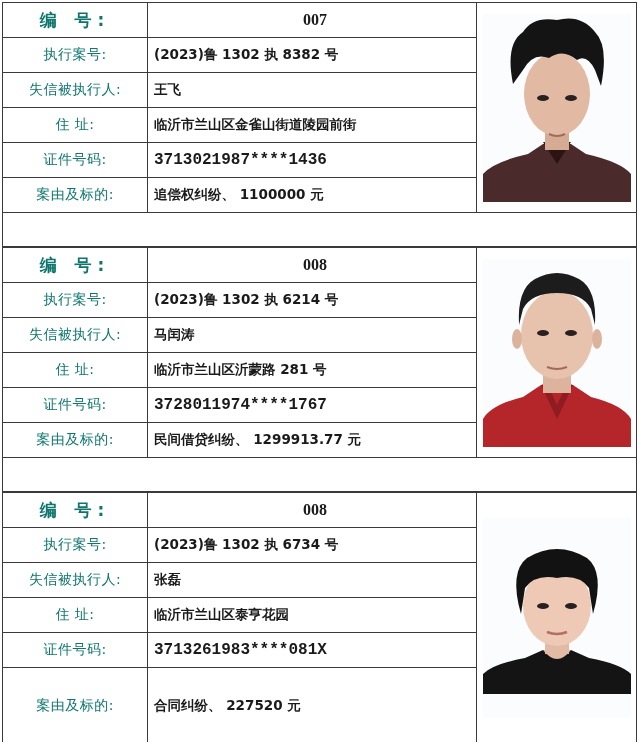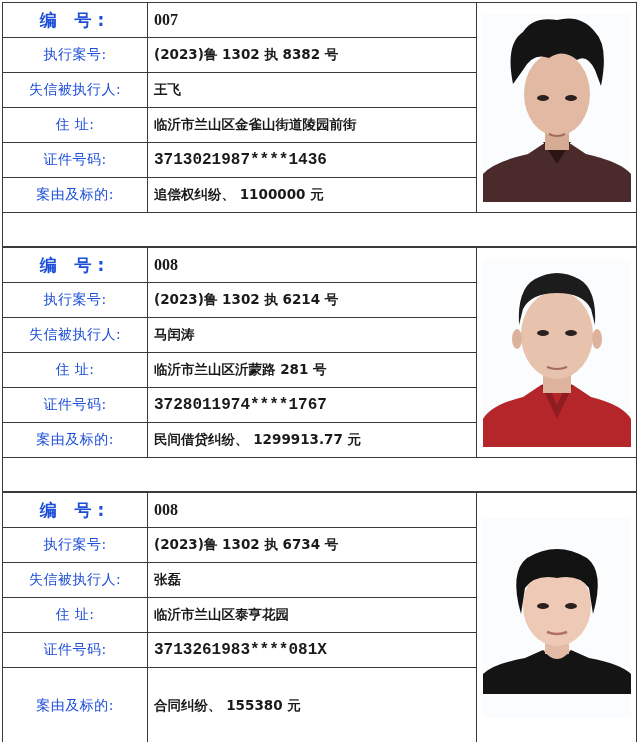--- a/index.html
+++ b/index.html
@@ -3,24 +3,24 @@
 <meta charset="utf-8">
 <style>
   html, body { margin: 0; padding: 0; background: #ffffff; }
   body { width: 640px; height: 742px; overflow: hidden; position: relative; font-family: "DejaVu Sans", "Liberation Sans", sans-serif; color: #111; }
   .sheet { position: absolute; left: 2px; top: 2px; width: 634px; }
   table.blk { border-collapse: collapse; width: 634px; table-layout: fixed; }
   table.blk td { border: 1.5px solid #3a3a3a; padding: 0; vertical-align: middle; }
   col.c1 { width: 145px; }
   col.c2 { width: 329px; }
   col.c3 { width: 160px; }
-  td.lbl { text-align: center; font-size: 14px; letter-spacing: 0.5px; color: #1d4ed8; }
+  td.lbl { text-align: center; font-size: 14px; letter-spacing: 0.5px; color: #0f766e; }
   td.lbl.head { font-size: 17px; font-weight: bold; letter-spacing: 6px; }
   td.val { padding-left: 6px !important; font-size: 13.5px; color: #1a1a1a; font-weight: bold; }
-  td.val.head { font-family: "Liberation Serif", "DejaVu Serif", serif; font-weight: bold; font-size: 16px; }
+  td.val.head { font-family: "Liberation Serif", "DejaVu Serif", serif; font-weight: bold; font-size: 16px; text-align: center; }
   td.val.mono { font-family: "Liberation Mono", "DejaVu Sans Mono", monospace; font-size: 16px; letter-spacing: 0px; }
   tr.r { height: 35px; }
   tr.tall { height: 76px; }
   td.spacer { height: 33px; border-left: 1.5px solid #3a3a3a; border-right: 1.5px solid #3a3a3a; }
   td.photo { text-align: center; vertical-align: middle; background: #fff; }
   .ph { position: relative; margin: 0 auto; width: 148px; height: 188px; background: #fbfcfd; overflow: hidden; }
   .ph svg { display: block; }
 </style>
 </head>
 <body>
@@ -168,18 +168,18 @@
     <tr class="r">
       <td class="lbl">住 址:</td>
       <td class="val">临沂市兰山区泰亨花园</td>
     </tr>
     <tr class="r">
       <td class="lbl">证件号码:</td>
       <td class="val mono">3713261983****081X</td>
     </tr>
     <tr class="tall">
       <td class="lbl">案由及标的:</td>
-      <td class="val">合同纠纷、 155380 元</td>
+      <td class="val">合同纠纷、 227520 元</td>
     </tr>
   </tbody>
     </table>
 
 </div>
 
 </body></html>

